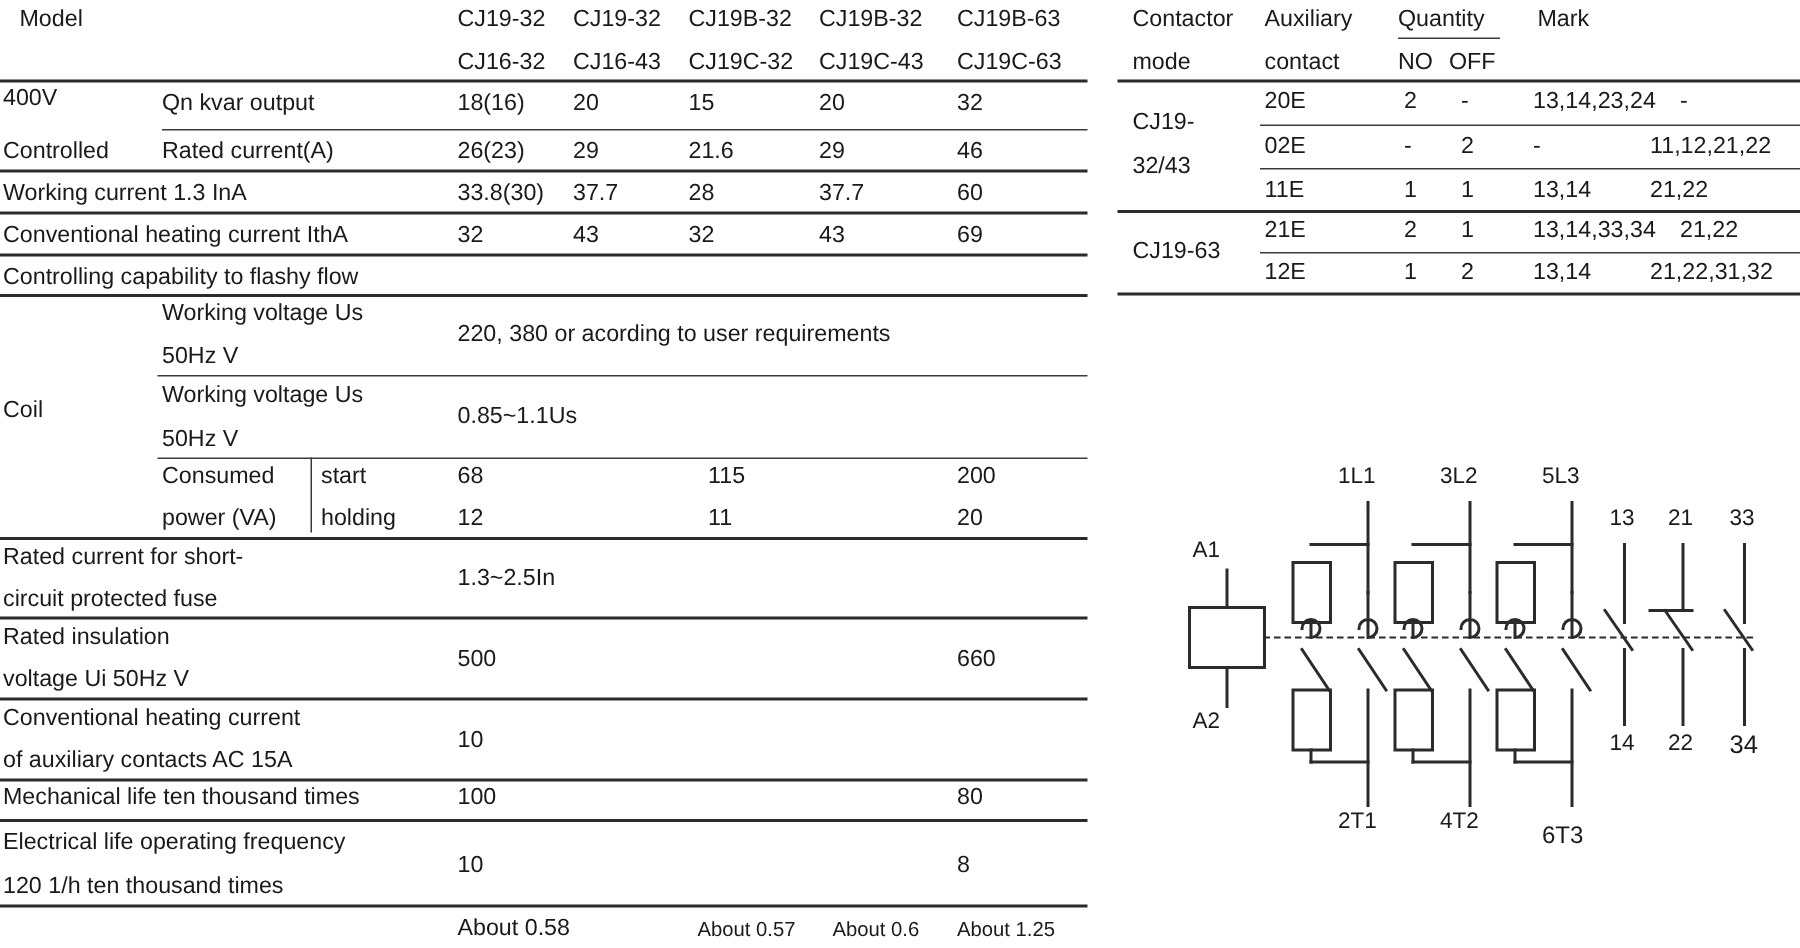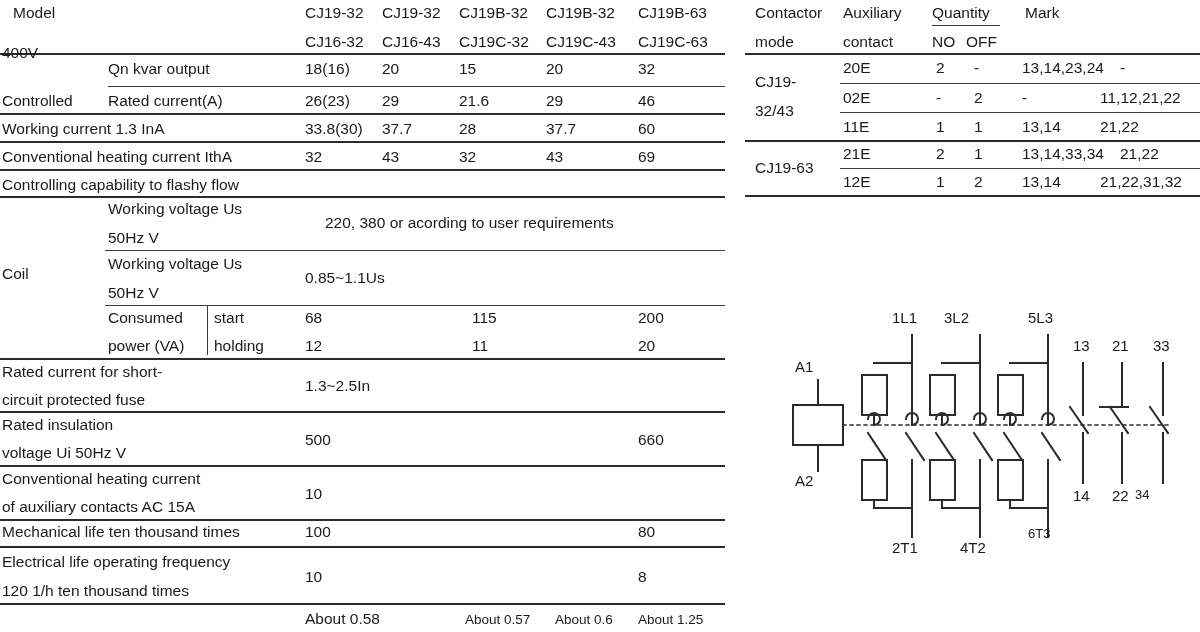--- a/index.html
+++ b/index.html
@@ -37,21 +37,21 @@
     <div class="txt" style="left:638px;top:5px;">CJ19B-63</div>
 
     <div class="txt" style="left:305px;top:34px;">CJ16-32</div>
     <div class="txt" style="left:382px;top:34px;">CJ16-43</div>
     <div class="txt" style="left:459px;top:34px;">CJ19C-32</div>
     <div class="txt" style="left:546px;top:34px;">CJ19C-43</div>
     <div class="txt" style="left:638px;top:34px;">CJ19C-63</div>
 
     <div class="hr thick" style="left:0px;top:53px;width:725px;"></div>
 
-    <div class="txt" style="left:2px;top:45px;">400V</div>
+    <div class="txt" style="left:2px;top:58px;">400V</div>
     <div class="txt" style="left:108px;top:61px;">Qn kvar output</div>
     <div class="txt" style="left:305px;top:61px;">18(16)</div>
     <div class="txt" style="left:382px;top:61px;">20</div>
     <div class="txt" style="left:459px;top:61px;">15</div>
     <div class="txt" style="left:546px;top:61px;">20</div>
     <div class="txt" style="left:638px;top:61px;">32</div>
 
     <div class="hr" style="left:108px;top:86px;width:617px;"></div>
 
     <div class="txt" style="left:2px;top:93px;">Controlled</div>
@@ -86,21 +86,21 @@
 
     <div class="hr thick" style="left:0px;top:196px;width:725px;"></div>
   </div>
 
   <div>
 
     <div class="txt" style="left:2px;top:266px;">Coil</div>
 
     <div class="txt" style="left:108px;top:201px;">Working voltage Us</div>
     <div class="txt" style="left:108px;top:230px;">50Hz V</div>
-    <div class="txt" style="left:305px;top:215px;margin-left:20px;">220, 380 or acording to user requirements</div>
+    <div class="txt" style="left:305px;top:215px;">220, 380 or acording to user requirements</div>
 
     <div class="hr" style="left:105px;top:250px;width:620px;"></div>
 
     <div class="txt" style="left:108px;top:256px;">Working voltage Us</div>
     <div class="txt" style="left:108px;top:285px;">50Hz V</div>
     <div class="txt" style="left:305px;top:270px;">0.85~1.1Us</div>
 
     <div class="hr" style="left:105px;top:305px;width:620px;"></div>
 
     <div class="vr" style="left:207px;top:305px;height:50px;"></div>
@@ -281,29 +281,29 @@
         <line x1="393" y1="88" x2="393" y2="140"></line>
         <line x1="380" y1="132" x2="398" y2="158"></line>
         <line x1="393" y1="158" x2="393" y2="208"></line>
       </g>
     </svg>
 
     <div class="txt" style="left:25px;top:84px;font-size:15px;">A1</div>
     <div class="txt" style="left:25px;top:198px;font-size:15px;">A2</div>
 
     <div class="txt" style="left:122px;top:35px;font-size:15px;">1L1</div>
-    <div class="txt" style="left:174px;top:35px;font-size:15px;">3L2</div>
+    <div class="txt" style="left:190px;top:35px;font-size:15px;">3L2</div>
     <div class="txt" style="left:258px;top:35px;font-size:15px;">5L3</div>
 
     <div class="txt" style="left:122px;top:265px;font-size:15px;">2T1</div>
     <div class="txt" style="left:190px;top:265px;font-size:15px;">4T2</div>
-    <div class="txt" style="left:258px;top:252px;font-size:13px;">6T3</div>
+    <div class="txt" style="left:258px;top:275px;font-size:16px;">6T3</div>
 
     <div class="txt" style="left:303px;top:63px;font-size:15px;">13</div>
     <div class="txt" style="left:342px;top:63px;font-size:15px;">21</div>
     <div class="txt" style="left:383px;top:63px;font-size:15px;">33</div>
 
     <div class="txt" style="left:303px;top:213px;font-size:15px;">14</div>
     <div class="txt" style="left:342px;top:213px;font-size:15px;">22</div>
-    <div class="txt" style="left:365px;top:213px;font-size:13px;">34</div>
+    <div class="txt" style="left:383px;top:213px;font-size:17px;">34</div>
   </div>
 
 </div>
 
 </body></html>

